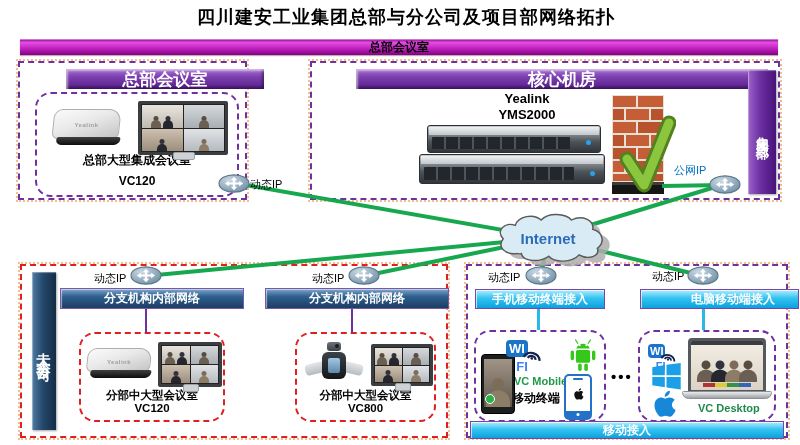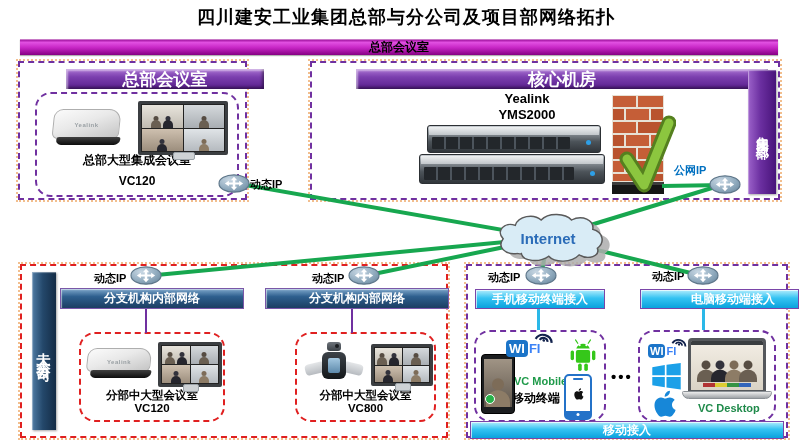--- a/index.html
+++ b/index.html
@@ -28,21 +28,21 @@
   .vbar-purple{background:linear-gradient(90deg,#9c62ca 0%,#6b2fa0 45%,#48137a 100%);font-size:13px;
          box-shadow:inset 1px 1px 1px rgba(255,255,255,.4),1px 1px 2px rgba(0,0,0,.35);}
 
   
   .dash-purple{border:2px dashed #7030A0;outline:2px dotted #F2BE8E;background:#fff;z-index:1;}
   .dash-red{border:2px dashed #E02020;outline:2px dotted #F2BE8E;background:#fff;z-index:1;}
   .round-purple{border:2px dashed #7030A0;border-radius:16px;background:#fff;}
   .round-red{border:2px dashed #E02020;border-radius:16px;background:#fff;}
 
   
-  .iplabel{font-size:11px;font-weight:bold;white-space:nowrap;z-index:6;}
+  .iplabel{font-size:11px;font-weight:normal;white-space:nowrap;z-index:6;}
   .iplabel.blue{color:#0070C0;}
   .lbl{font-weight:bold;text-align:center;left:0;right:0;}
   .applbl{font-weight:bold;font-size:11px;color:#1F9A4A;white-space:nowrap;}
   .yealink-txt{text-align:center;font-weight:bold;font-size:13px;line-height:16px;}
   .dots{font-size:15px;font-weight:bold;letter-spacing:2px;text-align:center;z-index:3;}
 
   
   .vline-purple{width:2px;background:#7030A0;z-index:2;}
   .vline-cyan{width:3px;background:#2AB8E8;z-index:2;}
   .overlay{position:absolute;left:0;top:0;z-index:5;pointer-events:none;}
@@ -87,21 +87,21 @@
   
   .server{background:linear-gradient(180deg,#c8cdd2 0%,#8e959b 25%,#4c5359 60%,#31363b 100%);
         border:1px solid #2c3034;border-radius:3px;overflow:hidden;z-index:2;}
   .server::before{content:"";position:absolute;left:1px;right:1px;top:1px;height:30%;
         background:linear-gradient(#eef0f1,#c2c7cb);}
   .server::after{content:"";position:absolute;left:4px;right:30px;bottom:3px;height:46%;
         background:repeating-linear-gradient(90deg,#23272b 0 12px,#4c545c 12px 14px);border-radius:1px;}
   .server .led{position:absolute;right:9px;bottom:7px;width:5px;height:5px;border-radius:50%;background:#2e9fe6;}
 
   
-  .wifi{display:flex;align-items:flex-end;gap:1px;z-index:3;}
+  .wifi{display:flex;align-items:flex-end;gap:1px;z-index:3;flex-direction:column;}
   .wifi .wi{background:#1b74c8;color:#fff;font-weight:bold;font-size:13px;padding:0 3px;border-radius:4px;line-height:17px;}
   .wifi .fi{color:#3b82f6;font-weight:bold;font-size:13px;line-height:17px;position:relative;}
   .wifi .arcs{position:absolute;left:45%;top:-11px;width:22px;height:13px;transform:rotate(14deg);}
   .wifi.sm .wi{font-size:11px;line-height:14px;padding:0 2px;}
   .wifi.sm .fi{font-size:11px;line-height:14px;}
   .wifi.sm .arcs{width:18px;height:11px;top:-9px;}
 
   
   .mphone{background:#1b1d1f;border:1px solid #000;border-radius:4px;overflow:hidden;z-index:2;}
   .mphone .ms{position:absolute;left:2px;right:2px;top:4px;bottom:6px;

